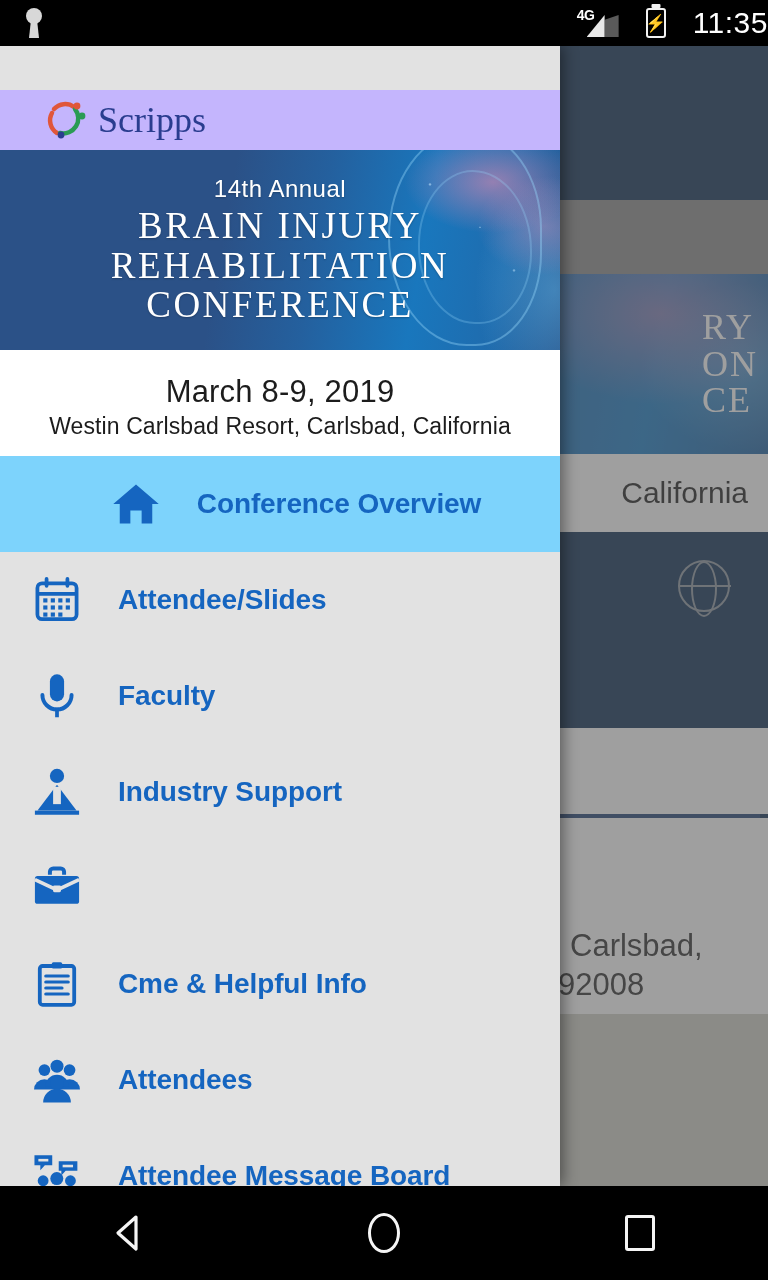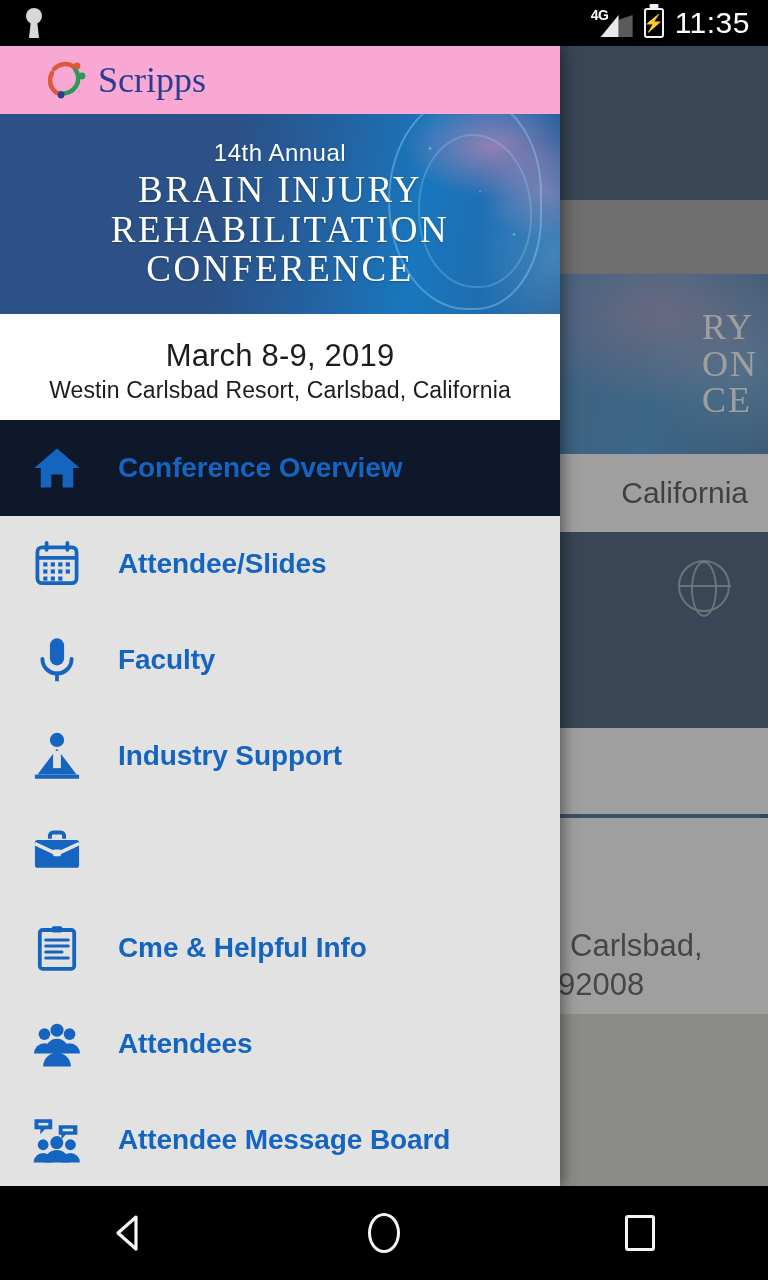--- a/index.html
+++ b/index.html
@@ -19,21 +19,21 @@
   #keyhole-icon { margin-left:20px; width:28px; height:34px; position:relative; }
   #keyhole-icon .kh-head {
     position:absolute; left:6px; top:2px; width:16px; height:16px;
     border-radius:50%; background:#d8d8d8;
   }
   #keyhole-icon .kh-body {
     position:absolute; left:9px; top:12px; width:10px; height:20px;
     background:#d8d8d8; clip-path:polygon(22% 0%, 78% 0%, 100% 100%, 0% 100%);
   }
   #status-right {
-    margin-left:auto; margin-right:18px; display:flex; align-items:center; gap:11px;
+    margin-left:auto; display:flex; align-items:center; gap:27px;
   }
   .signal-wrap { position:relative; width:42px; height:32px; }
   .signal-label {
     position:absolute; left:0; top:0; font-size:14px; color:#fff; font-weight:bold;
     letter-spacing:-0.5px;
   }
   .signal-tri {
     position:absolute; right:0; bottom:2px; width:32px; height:24px;
   }
   .tri-filled {
@@ -105,21 +105,21 @@
   }
 
   
   #drawer {
     position:absolute; top:46px; left:0; width:560px; height:1140px;
     background:#e2e2e2; z-index:40; overflow:hidden;
     box-shadow:3px 0 14px rgba(0,0,0,0.45);
   }
   #drawer-header { background:#ffffff; }
   #logo-row {
-    height:68px; display:flex; align-items:center; padding-left:44px; background:#f9a8d4;
+    height:60px; display:flex; align-items:center; padding-left:44px; background:#c4b5fd;margin-top:44px;
   }
   #logo-mark { width:44px; height:44px; position:relative; margin-right:10px; }
   #logo-text {
     font-family:"Liberation Serif", serif; font-size:36px; color:#2a3d8f;
     letter-spacing:0px;
   }
   #banner {
     height:200px; width:100%; position:relative; overflow:hidden;
     background:
       radial-gradient(ellipse 130px 75px at 88% 16%, rgba(221,138,178,0.62), rgba(221,138,178,0) 68%),
@@ -156,21 +156,21 @@
   }
   #date-line { font-size:31px; color:#1c1c1c; letter-spacing:0.2px; }
   #venue-line { font-size:23px; color:#1c1c1c; margin-top:3px; letter-spacing:0.1px; }
 
   
   #menu { width:100%; }
   .menu-item {
     height:96px; display:flex; align-items:center; padding-left:28px;
     background:#e2e2e2; cursor:pointer;
   }
-  .menu-item.selected { background:#0f172a; }
+  .menu-item.selected { background:#7dd3fc;justify-content:center; }
   .menu-icon {
     width:58px; height:58px; margin-right:32px; flex:0 0 58px;
     display:flex; align-items:center; justify-content:center;
   }
   .menu-label {
     font-size:28px; font-weight:bold; color:#1565c0; letter-spacing:-0.1px;
   }
   .menu-item.partial { height:30px; align-items:flex-start; overflow:hidden; }
 
   

